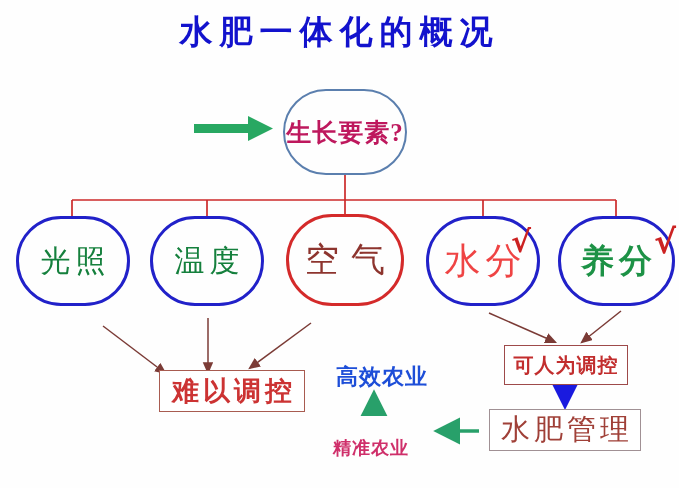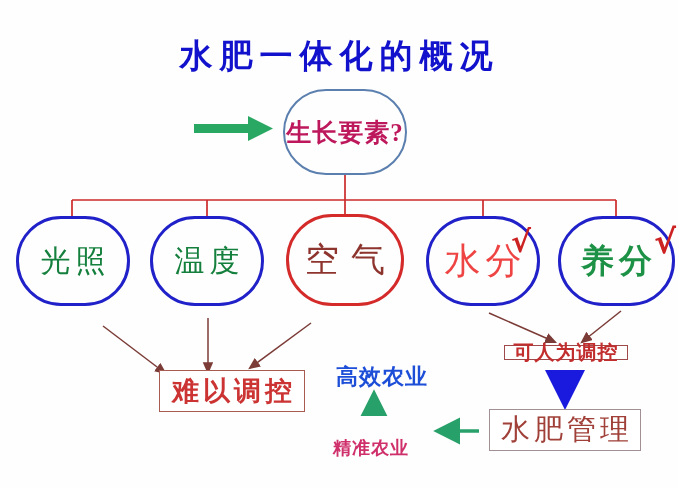--- a/index.html
+++ b/index.html
@@ -2,21 +2,21 @@
 <html><head>
 <meta charset="utf-8">
 <style>
   html,body{margin:0;padding:0;background:#ffffff;}
   .stage{
     position:relative;width:679px;height:488px;background:#fefefe;overflow:hidden;
     font-family:"Liberation Serif","DejaVu Serif",serif;
   }
   .title{
     position:absolute;left:0;top:10px;width:100%;text-align:center;
-    font-size:33px;font-weight:bold;color:#1212cd;letter-spacing:7px;margin-top:24px;
+    font-size:33px;font-weight:bold;color:#1212cd;letter-spacing:7px;
   }
   
   .crop{position:absolute;left:106px;top:102px;width:90px;text-align:left;line-height:1;}
   .crop-main{display:block;font-size:39px;font-weight:600;color:#2ea565;letter-spacing:6px;}
   .crop-reflection{
     display:block;font-size:39px;font-weight:600;color:#7fa392;letter-spacing:6px;
     transform:scaleY(-1);opacity:.25;filter:blur(1px);margin-top:-6px;
   }
   svg.wires{position:absolute;left:0;top:0;pointer-events:none;}
   
@@ -44,21 +44,21 @@
   }
   .f-water .check{right:6px;top:8px;}
   .f-nutrient .check{right:-4px;top:6px;font-size:33px;}
   
   .rbox{
     position:absolute;display:flex;align-items:center;justify-content:center;box-sizing:border-box;
     background:#fff;
   }
   .box-hard{left:159px;top:370px;width:146px;height:42px;border:1.5px solid #a85b50;}
   .box-hard .lbl{font-size:27px;font-weight:bold;color:#cc3333;letter-spacing:4px;padding-left:4px;}
-  .box-ctrl{left:504px;top:345px;width:124px;height:15px;border:1.5px solid #9e4a4a;}
+  .box-ctrl{left:504px;top:345px;width:124px;height:40px;border:1.5px solid #9e4a4a;}
   .box-ctrl .lbl{font-size:20px;font-weight:bold;color:#c22e2e;letter-spacing:1px;}
   .box-mgmt{left:489px;top:409px;width:152px;height:42px;border:1.5px solid #a09094;}
   .box-mgmt .lbl{font-size:29px;font-weight:500;color:#a04038;letter-spacing:4px;padding-left:4px;}
   
   .lbl-eff{position:absolute;left:336px;top:362px;font-size:22px;font-weight:bold;color:#1d4ed8;letter-spacing:1px;}
   .lbl-prec{position:absolute;left:333px;top:416px;font-size:18px;font-weight:bold;color:#cf2f6a;letter-spacing:1px;margin-top:20px;}
 </style>
 </head>
 <body>
 

